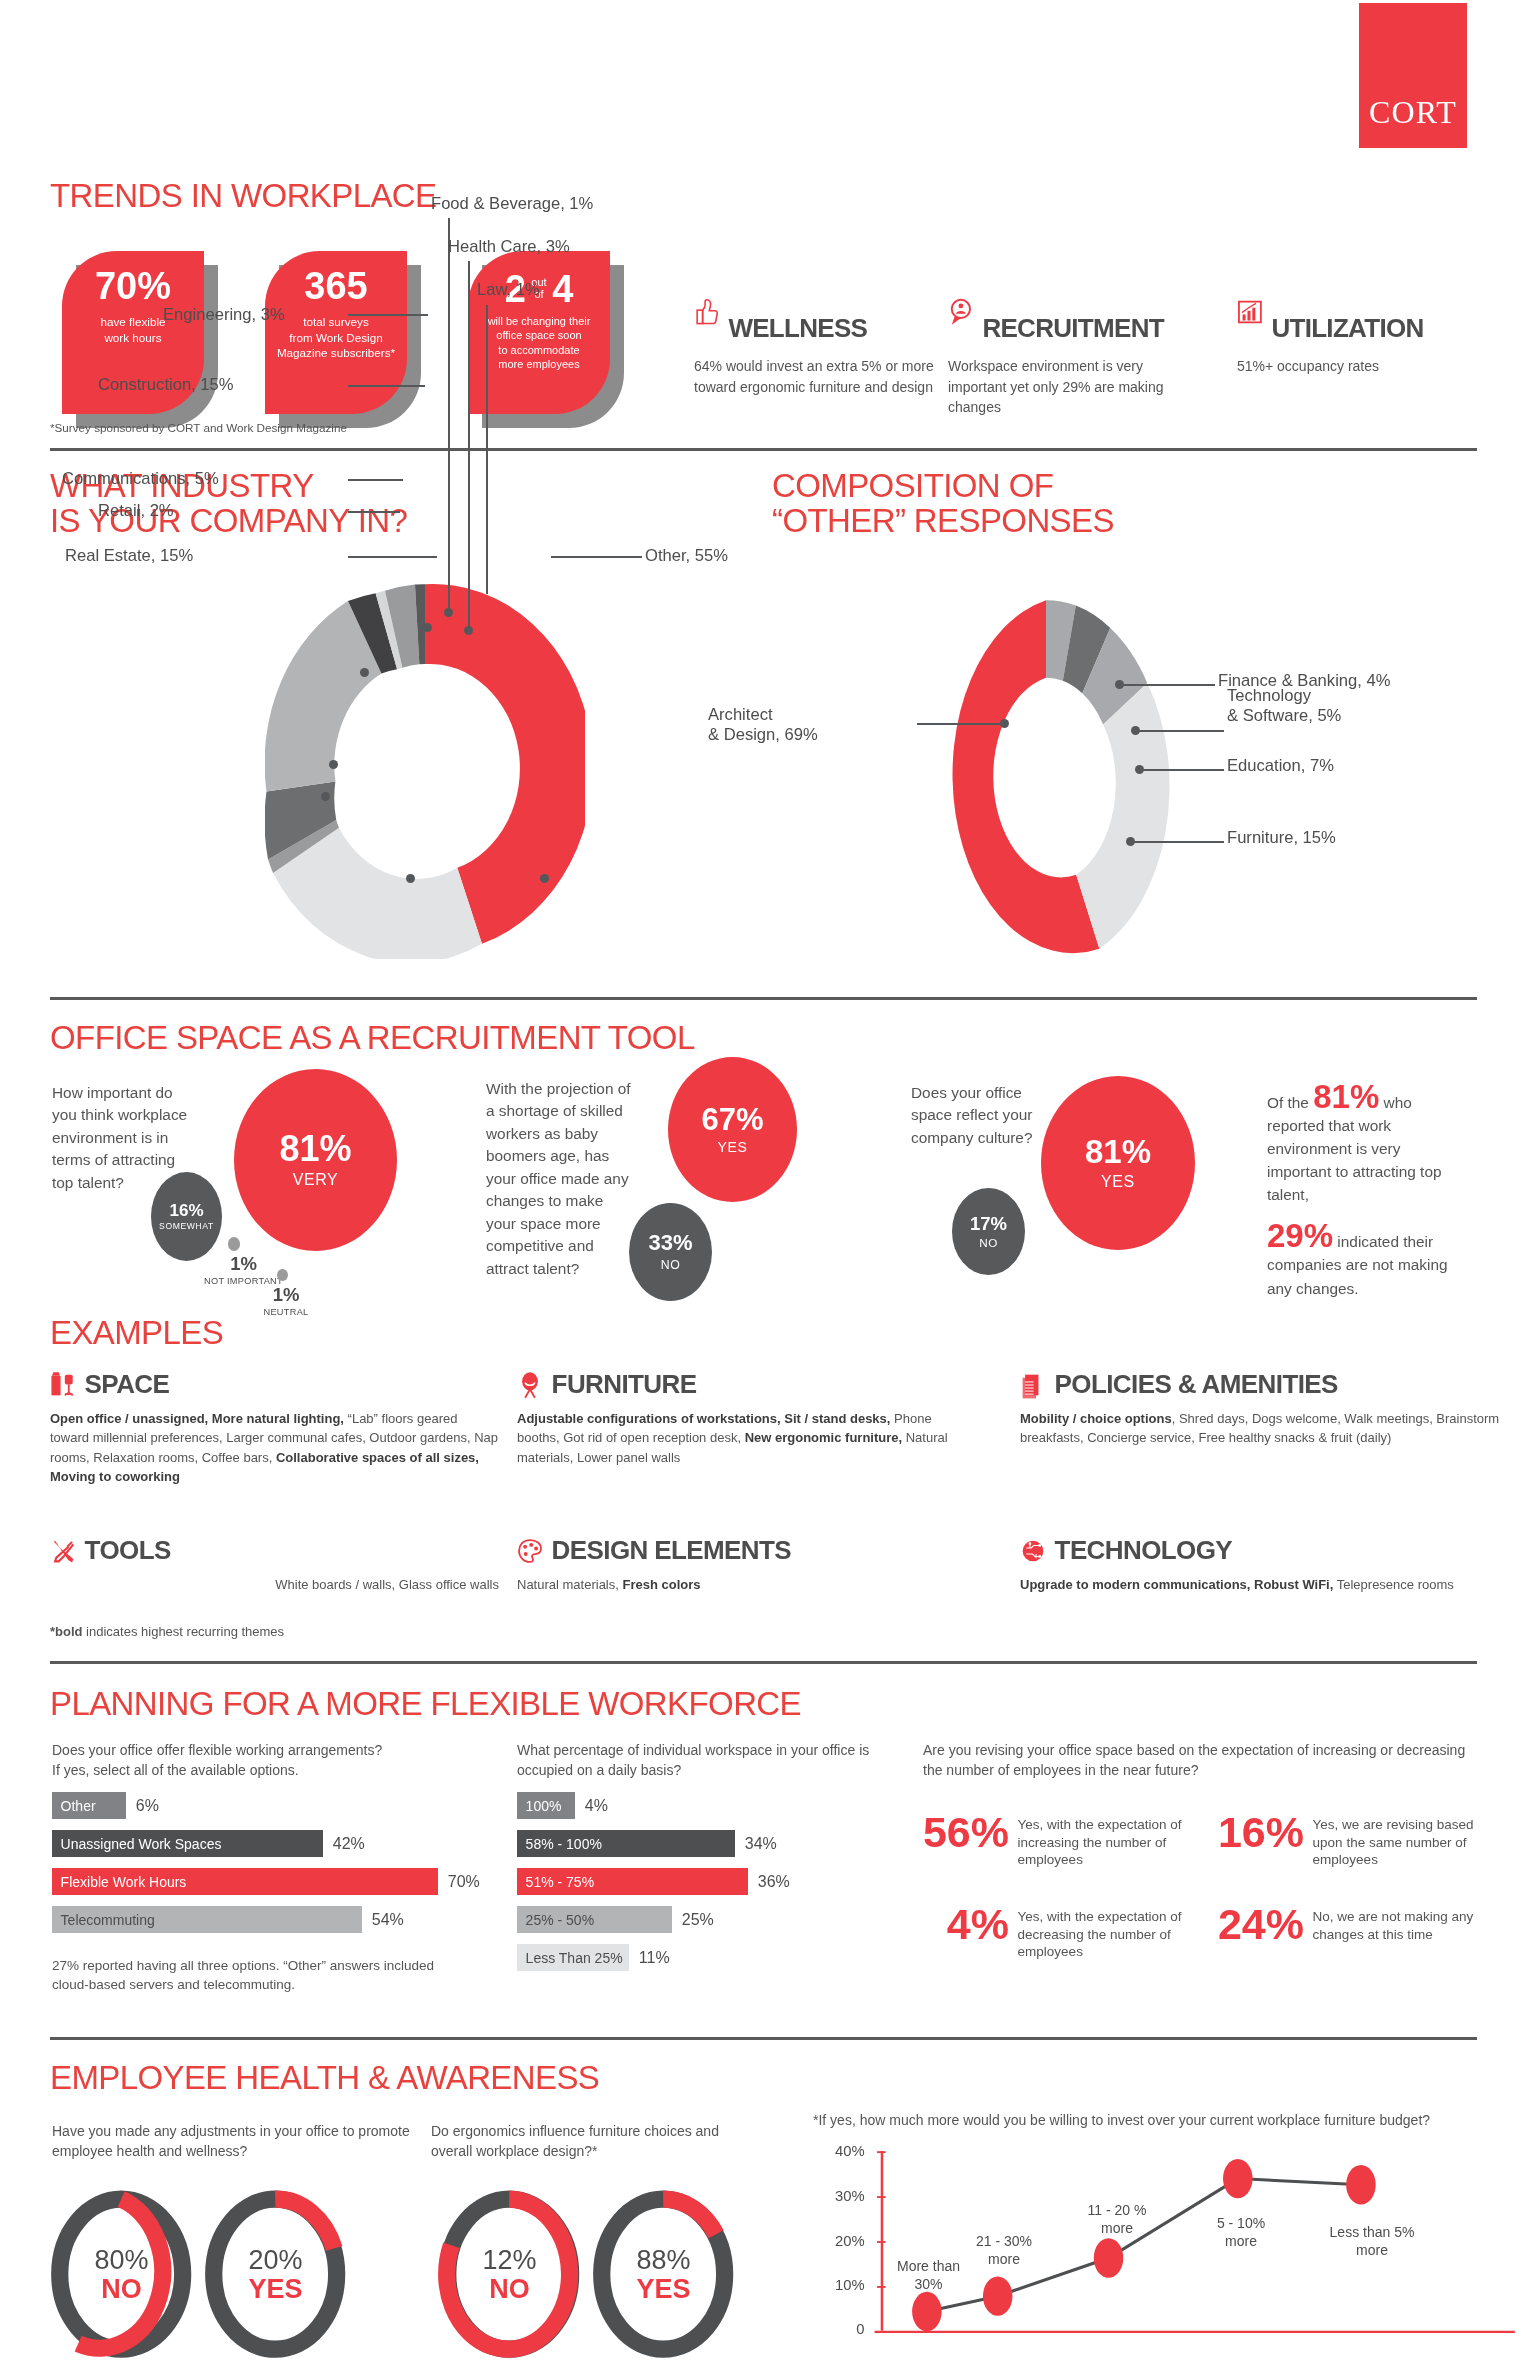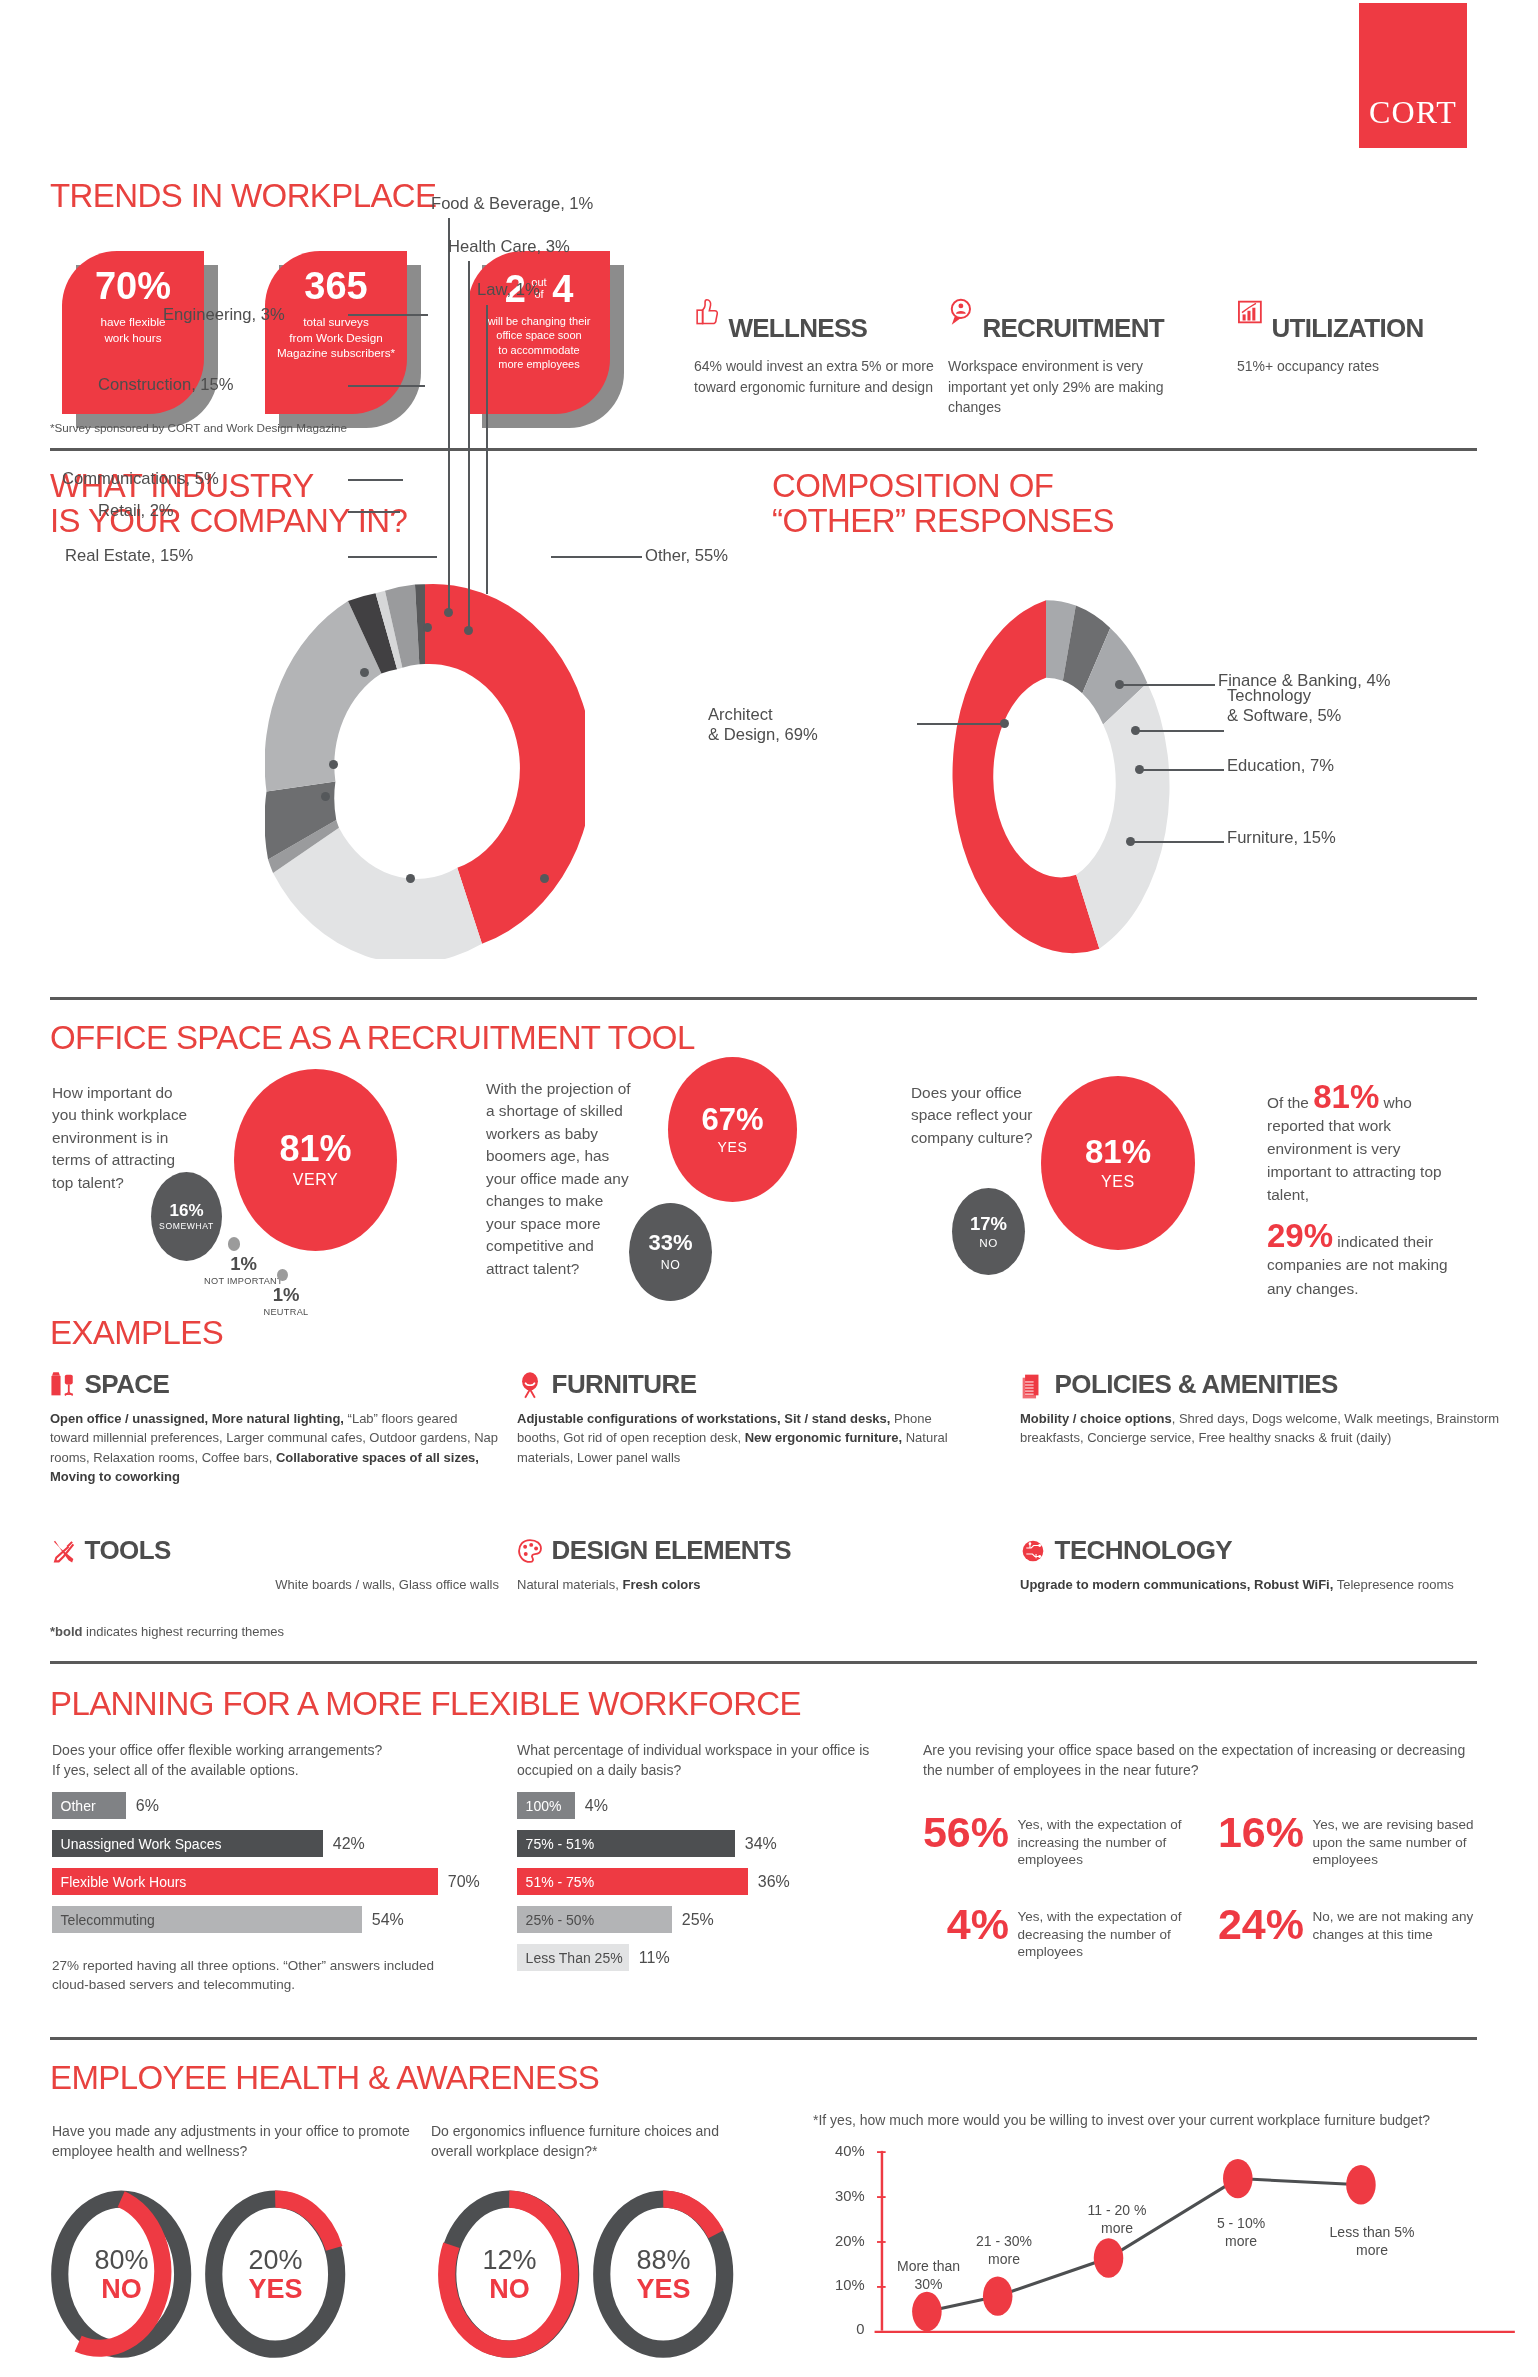--- a/index.html
+++ b/index.html
@@ -526,21 +526,21 @@
   <div class="barnote" style="left:52px;top:1957px;width:406px;white-space:pre-line;">27% reported having all three options. “Other” answers included cloud-based servers and telecommuting.</div>
 
   <div class="barq" style="left:517px;top:1741px;width:357px;">What percentage of individual workspace in your office is occupied on a daily basis?</div>
 
   <div class="barset" style="left:517px;top:1792px;">
     <div class="barrow">
       <div class="bar dk" style="width:58px;background:#808285;">100%</div>
       <div class="barval">4%</div>
     </div>
     <div class="barrow">
-      <div class="bar dk" style="width:218px;background:#4d4f51;">75% - 51%</div>
+      <div class="bar dk" style="width:218px;background:#4d4f51;">58% - 100%</div>
       <div class="barval">34%</div>
     </div>
     <div class="barrow">
       <div class="bar dk" style="width:231px;background:#ee3a43;">51% - 75%</div>
       <div class="barval">36%</div>
     </div>
     <div class="barrow">
       <div class="bar lt" style="width:155px;background:#b3b4b6;">25% - 50%</div>
       <div class="barval">25%</div>
     </div>

